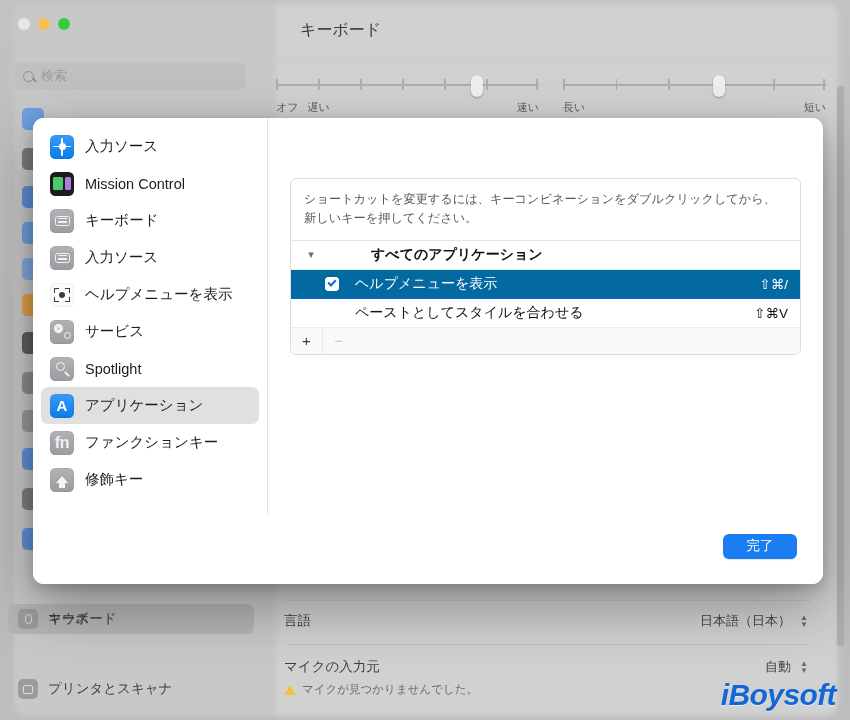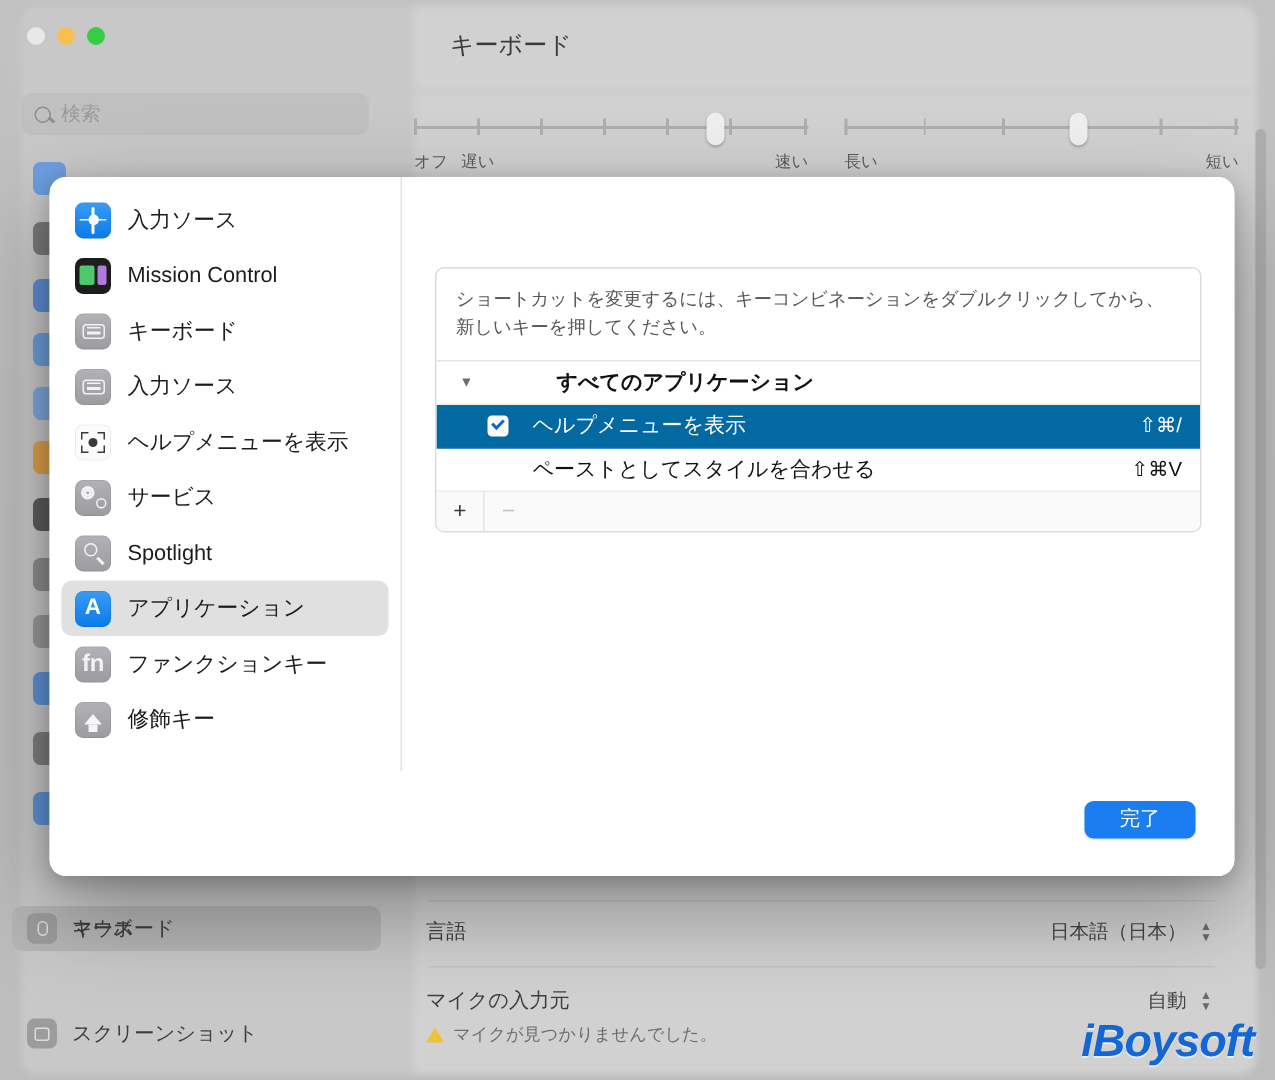--- a/index.html
+++ b/index.html
@@ -435,21 +435,21 @@
   <div class="bg-side-item" style="top:604px;text-align:center;">
     <span class="bg-ico">
         <b style="width:7px;height:10px;border-radius:4px;"></b>
       </span>
     <span>マウス</span>
   </div>
   <div class="bg-side-item" style="top:674px;">
     <span class="bg-ico">
         <b style="width:10px;height:9px;"></b>
       </span>
-    <span>スクリーンショット</span>
+    <span>プリンタとスキャナ</span>
   </div>
 
   <div class="bg-hairline" style="top:600px;"></div>
   <div class="bg-row" style="top:608px; height:26px;">
     <span class="lab">言語</span>
     <span class="val">
       <span>日本語（日本）</span>
       <span class="stepper">
           <span>▲</span>
           <span>▼</span>

